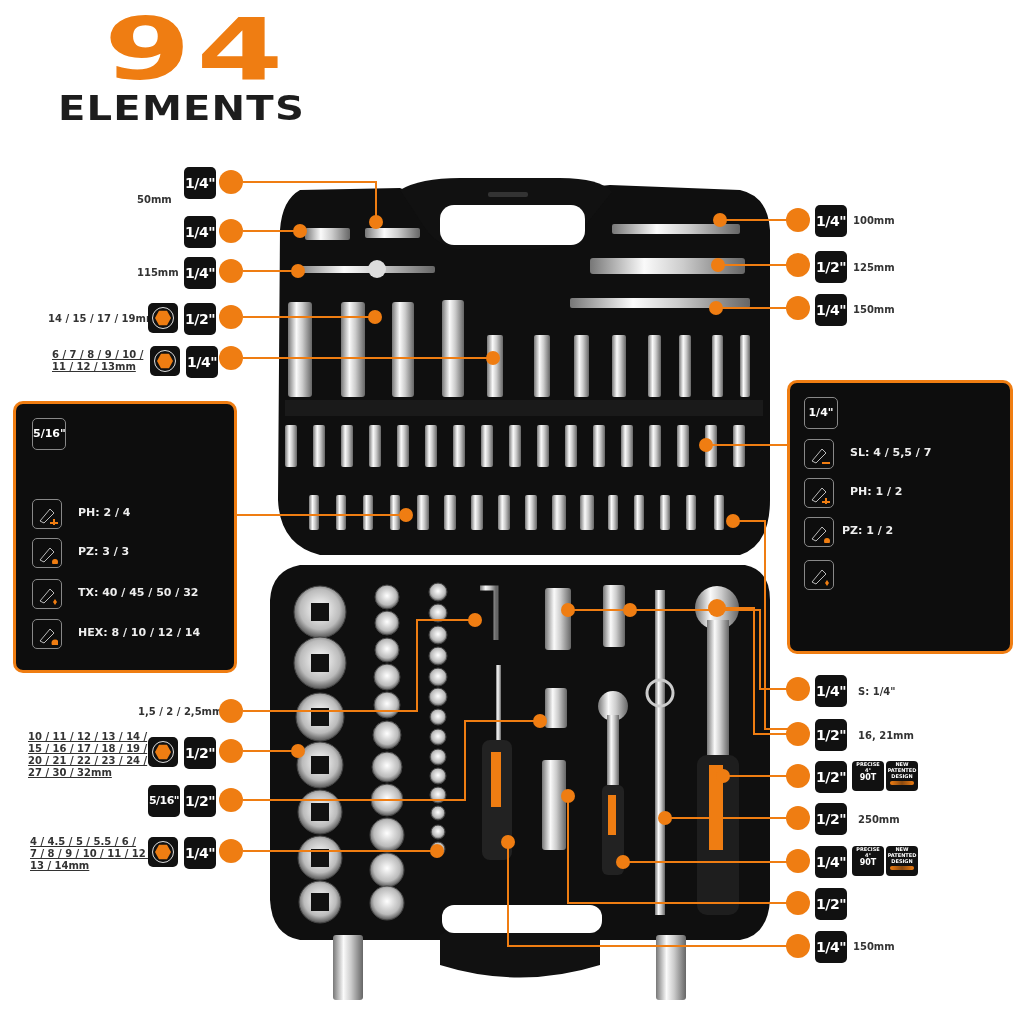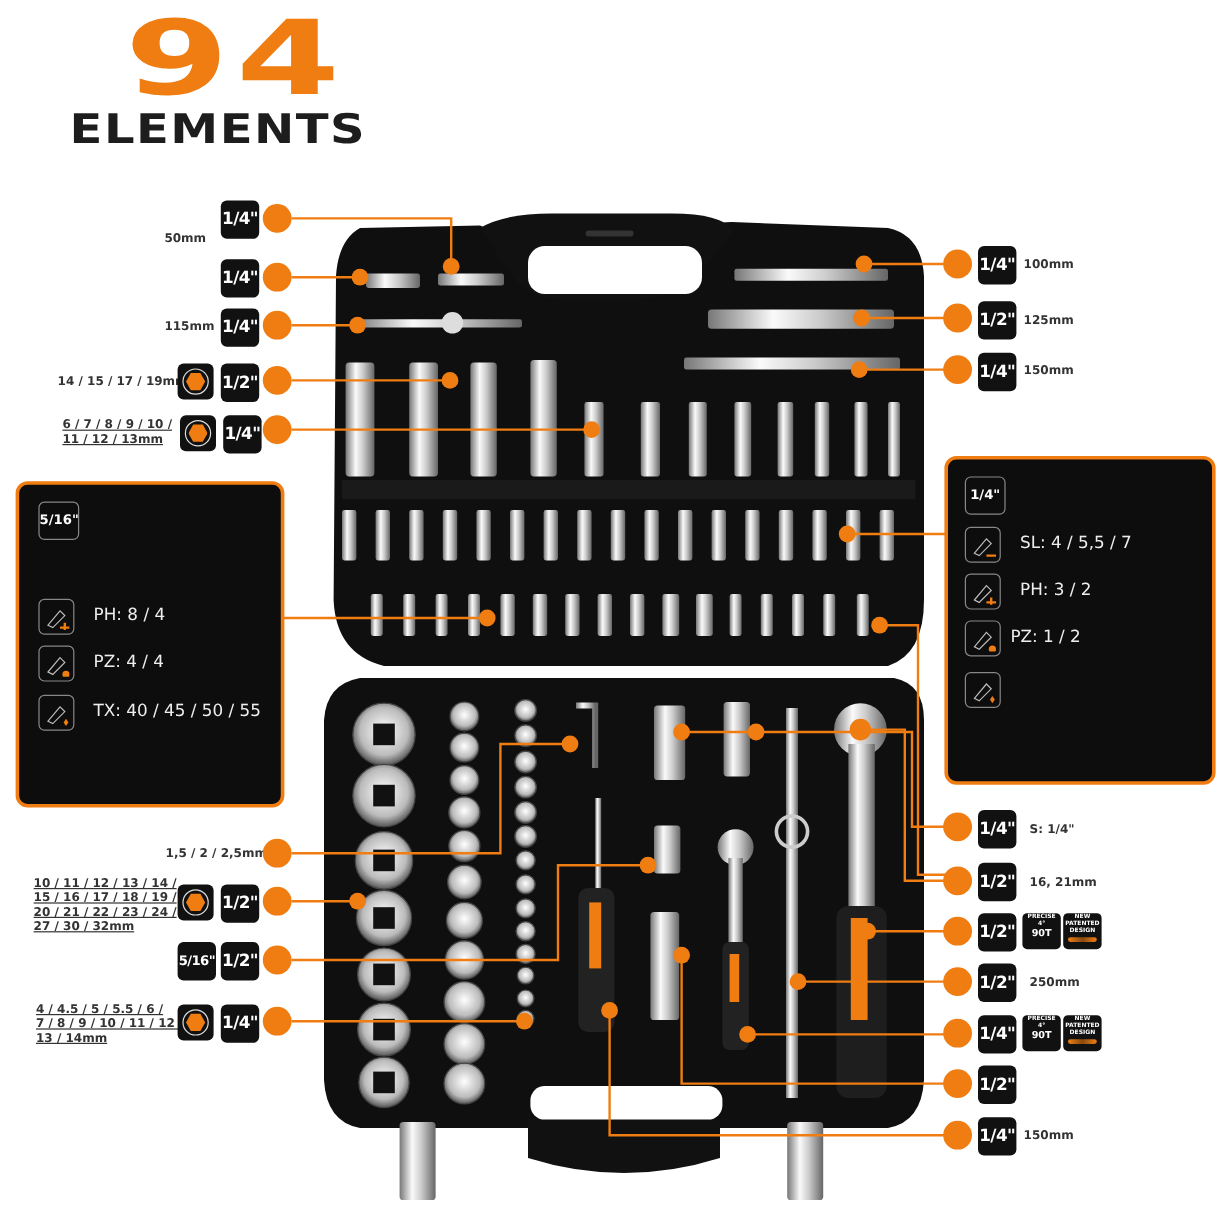--- a/index.html
+++ b/index.html
@@ -13,21 +13,21 @@
   .hexbadge::before { content:""; position:absolute; left:4px; top:4px; width:20px; height:20px; border:1px solid #ddd; border-radius:50%; }
   .hexbadge::after { content:""; position:absolute; left:7px; top:7px; width:16px; height:16px; background:#ef7d12; clip-path:polygon(25% 5%,75% 5%,100% 50%,75% 95%,25% 95%,0 50%); }
   .dot { position:absolute; width:24px; height:24px; border-radius:50%; background:#ef7d12; }
   .lbl { position:absolute; font-size:10px; line-height:12px; color:#333; font-weight:bold; white-space:nowrap; }
   .lbl.multi { white-space:pre-line;text-decoration:underline; }
   .panel { position:absolute; background:#0d0d0d; border:3px solid #ef7d12; border-radius:10px; }
   .panel .ptitle { position:absolute; width:32px; height:30px; border:1.5px solid #888; border-radius:5px; color:#fff; font-weight:bold; font-size:11px; line-height:30px; text-align:center; }
   .prow { position:absolute; left:0; right:0; height:34px; }
   .prow .ico { position:absolute; width:28px; height:28px; border:1.5px solid #888; border-radius:5px; }
   .prow .ico svg { position:absolute; left:3px; top:3px; }
-  .prow .ptxt { position:absolute; color:#eee; font-size:14px; font-weight:normal; line-height:28px; white-space:nowrap; }
+  .prow .ptxt { position:absolute; color:#eee; font-size:11px; font-weight:bold; line-height:28px; white-space:nowrap; }
   .feat { position:absolute; width:32px; height:30px; background:#111; border-radius:4px; color:#fff; font-size:5px; line-height:6px; text-align:center; font-weight:bold; overflow:hidden; }
   .feat .big { font-size:8px; line-height:9px; }
   .feat .bar { position:absolute; left:4px; right:4px; bottom:6px; height:4px; background:linear-gradient(90deg,#ef7d12,#8a4a10,#ef7d12); border-radius:2px; }
 </style>
 </head>
 <body>
 
 <div class="title-num">94</div>
 <div class="title-sub">ELEMENTS</div>
 
@@ -295,39 +295,48 @@
 
 <div class="panel" style="left:13px;top:401px;width:218px;height:266px">
   <div class="ptitle" style="left:16px;top:14px">5/16"</div>
   <div class="prow" style="top:95px">
     <div class="ico" style="left:16px">
         <svg width="22" height="22">
           <path d="M4 18 L14 6 L18 10 L8 20 Z" stroke="#bbb" fill="none"></path>
           <path d="M18 16 V24 M14 20 H22" stroke="#ef7d12" stroke-width="2"></path>
         </svg>
       </div>
-    <span class="ptxt" style="left:62px">PH: 8 / 4</span>
+    <span class="ptxt" style="left:62px">PH: 2 / 4</span>
   </div>
   <div class="prow" style="top:134px">
     <div class="ico" style="left:16px">
         <svg width="22" height="22">
           <path d="M4 18 L14 6 L18 10 L8 20 Z" stroke="#bbb" fill="none"></path>
           <circle cx="19" cy="20" r="3" fill="#ef7d12"></circle>
         </svg>
       </div>
-    <span class="ptxt" style="left:62px">PZ: 4 / 4</span>
+    <span class="ptxt" style="left:62px">PZ: 3 / 3</span>
   </div>
   <div class="prow" style="top:175px">
     <div class="ico" style="left:16px">
         <svg width="22" height="22">
           <path d="M4 18 L14 6 L18 10 L8 20 Z" stroke="#bbb" fill="none"></path>
           <path d="M19 16 L21 19 L19 22 L17 19 Z" fill="#ef7d12"></path>
         </svg>
       </div>
-    <span class="ptxt" style="left:62px">TX: 40 / 45 / 50 / 55</span>
+    <span class="ptxt" style="left:62px">TX: 40 / 45 / 50 / 32</span>
+  </div>
+  <div class="prow" style="top:215px">
+    <div class="ico" style="left:16px">
+        <svg width="22" height="22">
+          <path d="M4 18 L14 6 L18 10 L8 20 Z" stroke="#bbb" fill="none"></path>
+          <circle cx="19" cy="20" r="3.5" fill="#ef7d12"></circle>
+        </svg>
+      </div>
+    <span class="ptxt" style="left:62px">HEX: 8 / 10 / 12 / 14</span>
   </div>
 </div>
 
 <div class="panel" style="left:787px;top:380px;width:220px;height:268px">
   <div class="ptitle" style="left:14px;top:14px">1/4"</div>
   <div class="prow" style="top:56px">
     <div class="ico" style="left:14px">
         <svg width="22" height="22">
           <path d="M4 18 L14 6 L18 10 L8 20 Z" stroke="#bbb" fill="none"></path>
           <line x1="14" y1="20" x2="22" y2="20" stroke="#ef7d12" stroke-width="2"></line>
@@ -335,21 +344,21 @@
       </div>
     <span class="ptxt" style="left:60px">SL: 4 / 5,5 / 7</span>
   </div>
   <div class="prow" style="top:95px">
     <div class="ico" style="left:14px">
         <svg width="22" height="22">
           <path d="M4 18 L14 6 L18 10 L8 20 Z" stroke="#bbb" fill="none"></path>
           <path d="M18 16 V24 M14 20 H22" stroke="#ef7d12" stroke-width="2"></path>
         </svg>
       </div>
-    <span class="ptxt" style="left:60px">PH: 3 / 2</span>
+    <span class="ptxt" style="left:60px">PH: 1 / 2</span>
   </div>
   <div class="prow" style="top:134px">
     <div class="ico" style="left:14px">
         <svg width="22" height="22">
           <path d="M4 18 L14 6 L18 10 L8 20 Z" stroke="#bbb" fill="none"></path>
           <circle cx="19" cy="20" r="3" fill="#ef7d12"></circle>
         </svg>
       </div>
     <span class="ptxt" style="left:52px">PZ: 1 / 2</span>
   </div>

